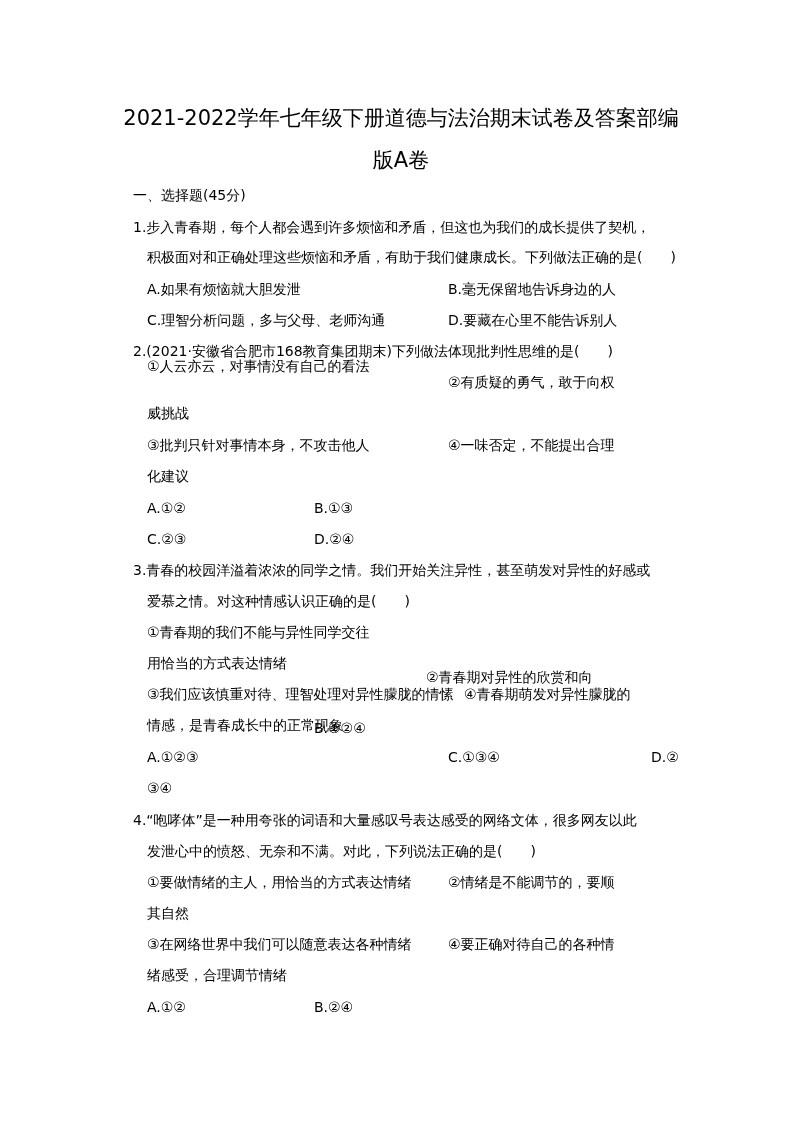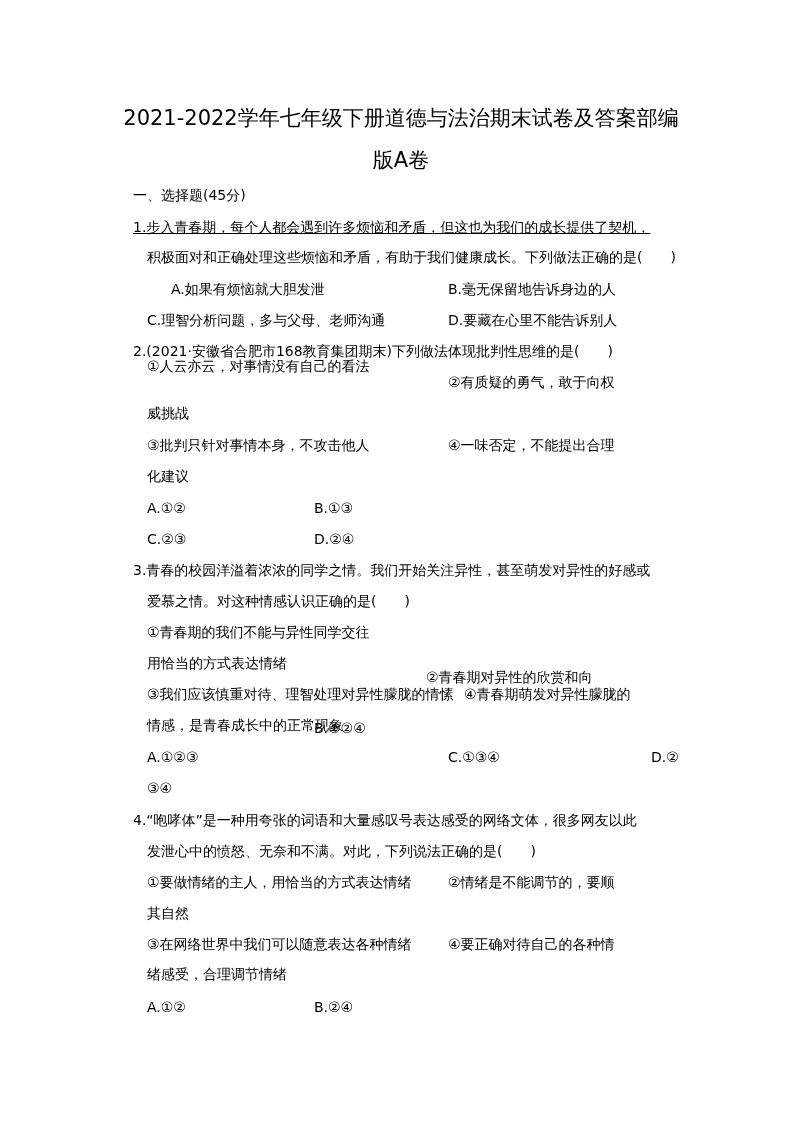--- a/index.html
+++ b/index.html
@@ -11,23 +11,23 @@
 </head>
 <body>
 
 <div>
   <div class="title" style="top:104px;">2021-2022学年七年级下册道德与法治期末试卷及答案部编</div>
   <div class="title" style="top:146px;">版A卷</div>
 
   <div class="t" style="left:133px; top:186px;">一、选择题(45分)</div>
 
   <div>
-    <div class="t" style="left:133px; top:218px;text-decoration:underline;">1.步入青春期，每个人都会遇到许多烦恼和矛盾，但这也为我们的成长提供了契机，</div>
+    <div class="t" style="left:133px; top:218px;">1.步入青春期，每个人都会遇到许多烦恼和矛盾，但这也为我们的成长提供了契机，</div>
     <div class="t" style="left:147px; top:248px;">积极面对和正确处理这些烦恼和矛盾，有助于我们健康成长。下列做法正确的是(　　)</div>
-    <div class="t" style="left:147px; top:280px;margin-left:24px;">A.如果有烦恼就大胆发泄</div>
+    <div class="t" style="left:147px; top:280px;">A.如果有烦恼就大胆发泄</div>
     <div class="t" style="left:448px; top:280px;">B.毫无保留地告诉身边的人</div>
     <div class="t" style="left:147px; top:311px;">C.理智分析问题，多与父母、老师沟通</div>
     <div class="t" style="left:448px; top:311px;">D.要藏在心里不能告诉别人</div>
   </div>
 
   <div>
     <div class="t" style="left:133px; top:342px;">2.(2021·安徽省合肥市168教育集团期末)下列做法体现批判性思维的是(　　)</div>
     <div class="t" style="left:147px; top:357px;">①人云亦云，对事情没有自己的看法</div>
     <div class="t" style="left:448px; top:373px;">②有质疑的勇气，敢于向权</div>
     <div class="t" style="left:147px; top:404px;">威挑战</div>
@@ -57,17 +57,17 @@
   </div>
 
   <div>
     <div class="t" style="left:133px; top:811px;">4.“咆哮体”是一种用夸张的词语和大量感叹号表达感受的网络文体，很多网友以此</div>
     <div class="t" style="left:147px; top:842px;">发泄心中的愤怒、无奈和不满。对此，下列说法正确的是(　　)</div>
     <div class="t" style="left:147px; top:873px;">①要做情绪的主人，用恰当的方式表达情绪</div>
     <div class="t" style="left:448px; top:873px;">②情绪是不能调节的，要顺</div>
     <div class="t" style="left:147px; top:904px;">其自然</div>
     <div class="t" style="left:147px; top:935px;">③在网络世界中我们可以随意表达各种情绪</div>
     <div class="t" style="left:448px; top:935px;">④要正确对待自己的各种情</div>
-    <div class="t" style="left:147px; top:966px;font-family:Liberation Mono, monospace;">绪感受，合理调节情绪</div>
+    <div class="t" style="left:147px; top:966px;">绪感受，合理调节情绪</div>
     <div class="t" style="left:147px; top:998px;">A.①②</div>
     <div class="t" style="left:314px; top:998px;">B.②④</div>
   </div>
 </div>
 
 </body></html>

